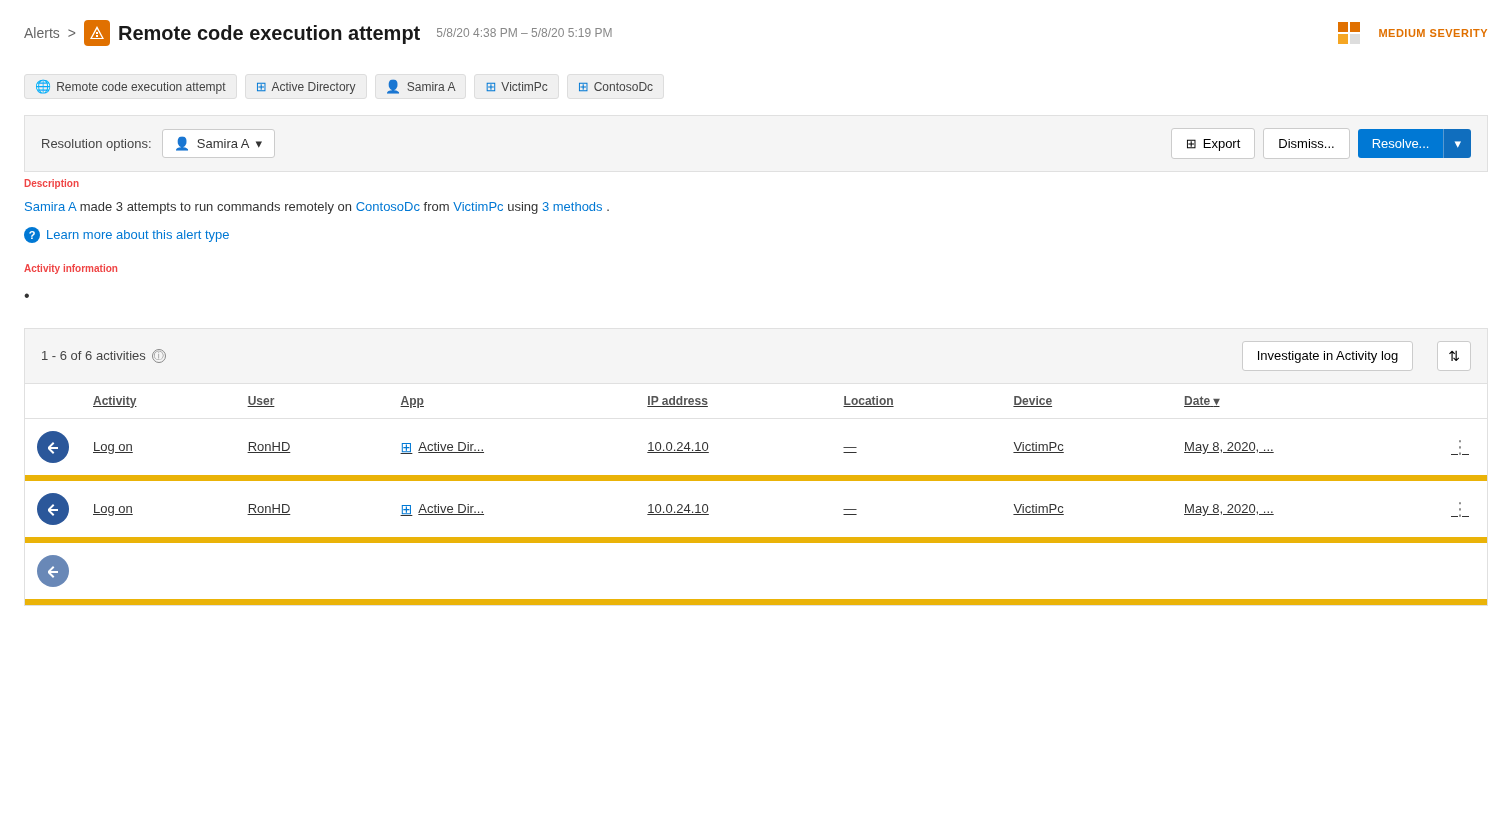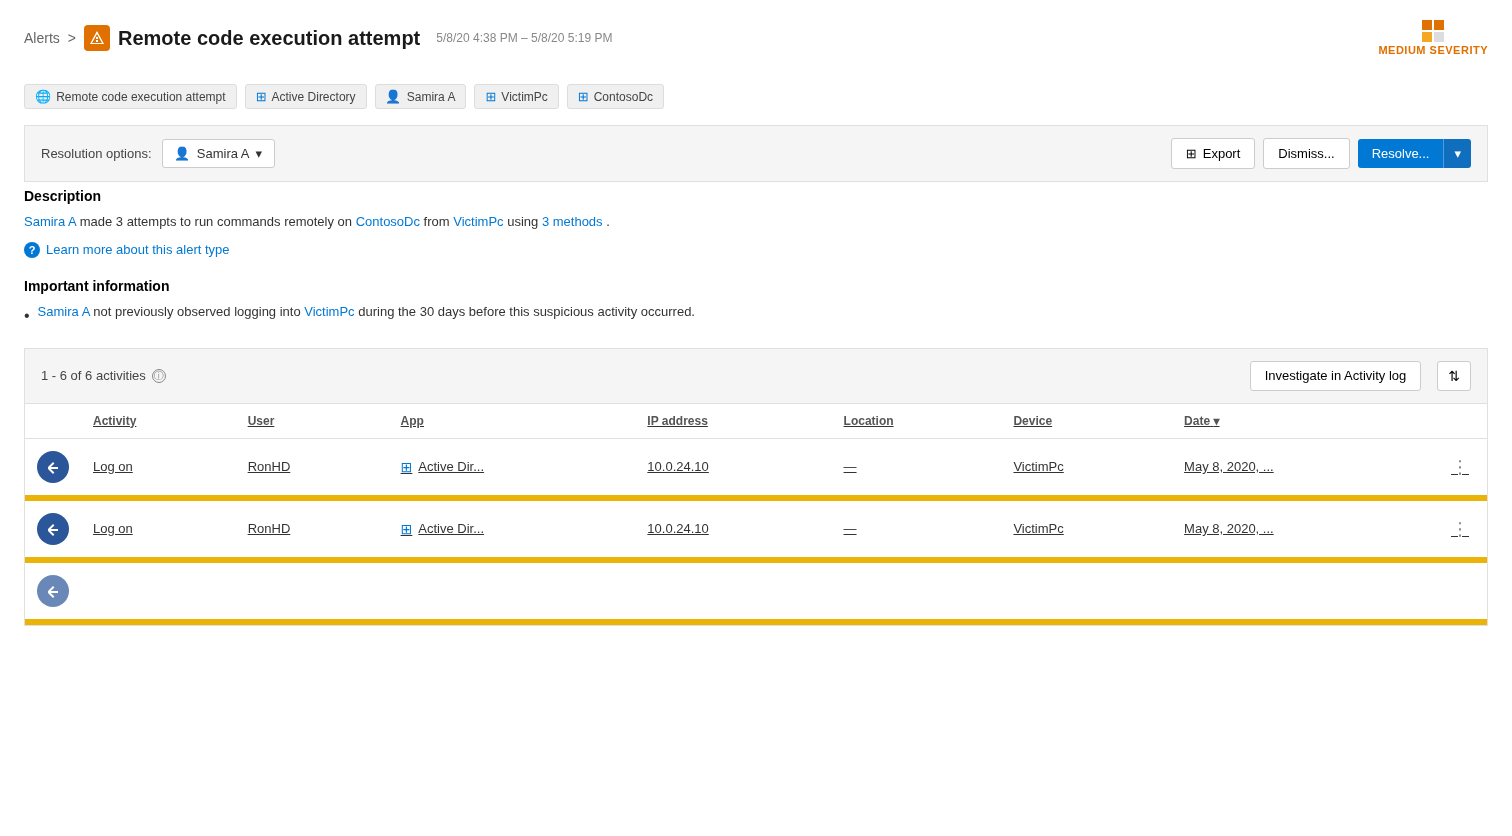--- a/index.html
+++ b/index.html
@@ -52,23 +52,23 @@
       font-weight: 600;
       color: #1a1a1a;
     }
     .alert-time {
       font-size: 12px;
       color: #888;
       margin-left: 8px;
     }
     .severity-badge {
       display: flex;
-      flex-direction: column;
-      align-items: center;
-      gap: 2px;
+      flex-direction: row;
+      align-items: center;
+      gap: 18px;
     }
     .severity-squares {
       display: grid;
       grid-template-columns: 1fr 1fr;
       gap: 2px;
     }
     .sq {
       width: 10px;
       height: 10px;
     }
@@ -172,23 +172,23 @@
       display: flex;
       border-radius: 3px;
       overflow: hidden;
     }
 
     
     .section {
       margin-bottom: 20px;
     }
     .section-title {
-      font-size: 14px;
+      font-size: 10px;
       font-weight: 700;
-      color: #000000;
+      color: #ef4444;
       margin-bottom: 8px;
     }
     .description-text {
       font-size: 13px;
       color: #333;
       line-height: 1.5;
     }
     .link {
       color: #0078d4;
       cursor: pointer;
@@ -264,21 +264,21 @@
       border-radius: 50%;
       border: 1px solid #888;
       display: flex;
       align-items: center;
       justify-content: center;
       font-size: 10px;
       color: #888;
     }
     .activity-actions {
       display: flex;
-      gap: 16px;
+      gap: 24px;
     }
     .btn-activity {
       padding: 6px 14px;
       border: 1px solid #ccc;
       background: white;
       border-radius: 3px;
       cursor: pointer;
       font-size: 13px;
     }
     .btn-icon {
@@ -430,30 +430,24 @@
       <a class="link">3 methods</a>
       <span>.</span>
     </p>
     <div class="learn-more">
       <div class="info-circle">?</div>
       <a class="link">Learn more about this alert type</a>
     </div>
   </div>
 
   <div class="section">
-    <div class="section-title">Important information</div>
+    <div class="section-title">Activity information</div>
     <ul class="bullet-list">
       <li>
         <span class="bullet-dot">•</span>
-        <span>
-          <a class="link">Samira A</a>
-          <span> not previously observed logging into </span>
-          <a class="link">VictimPc</a>
-          <span> during the 30 days before this suspicious activity occurred.</span>
-        </span>
       </li>
     </ul>
   </div>
 
   <div class="activity-section">
     <div class="activity-table-container">
 
       <div class="activity-table-header-bar">
         <div class="activity-count">
           <span>1 - 6 of 6 activities</span>

